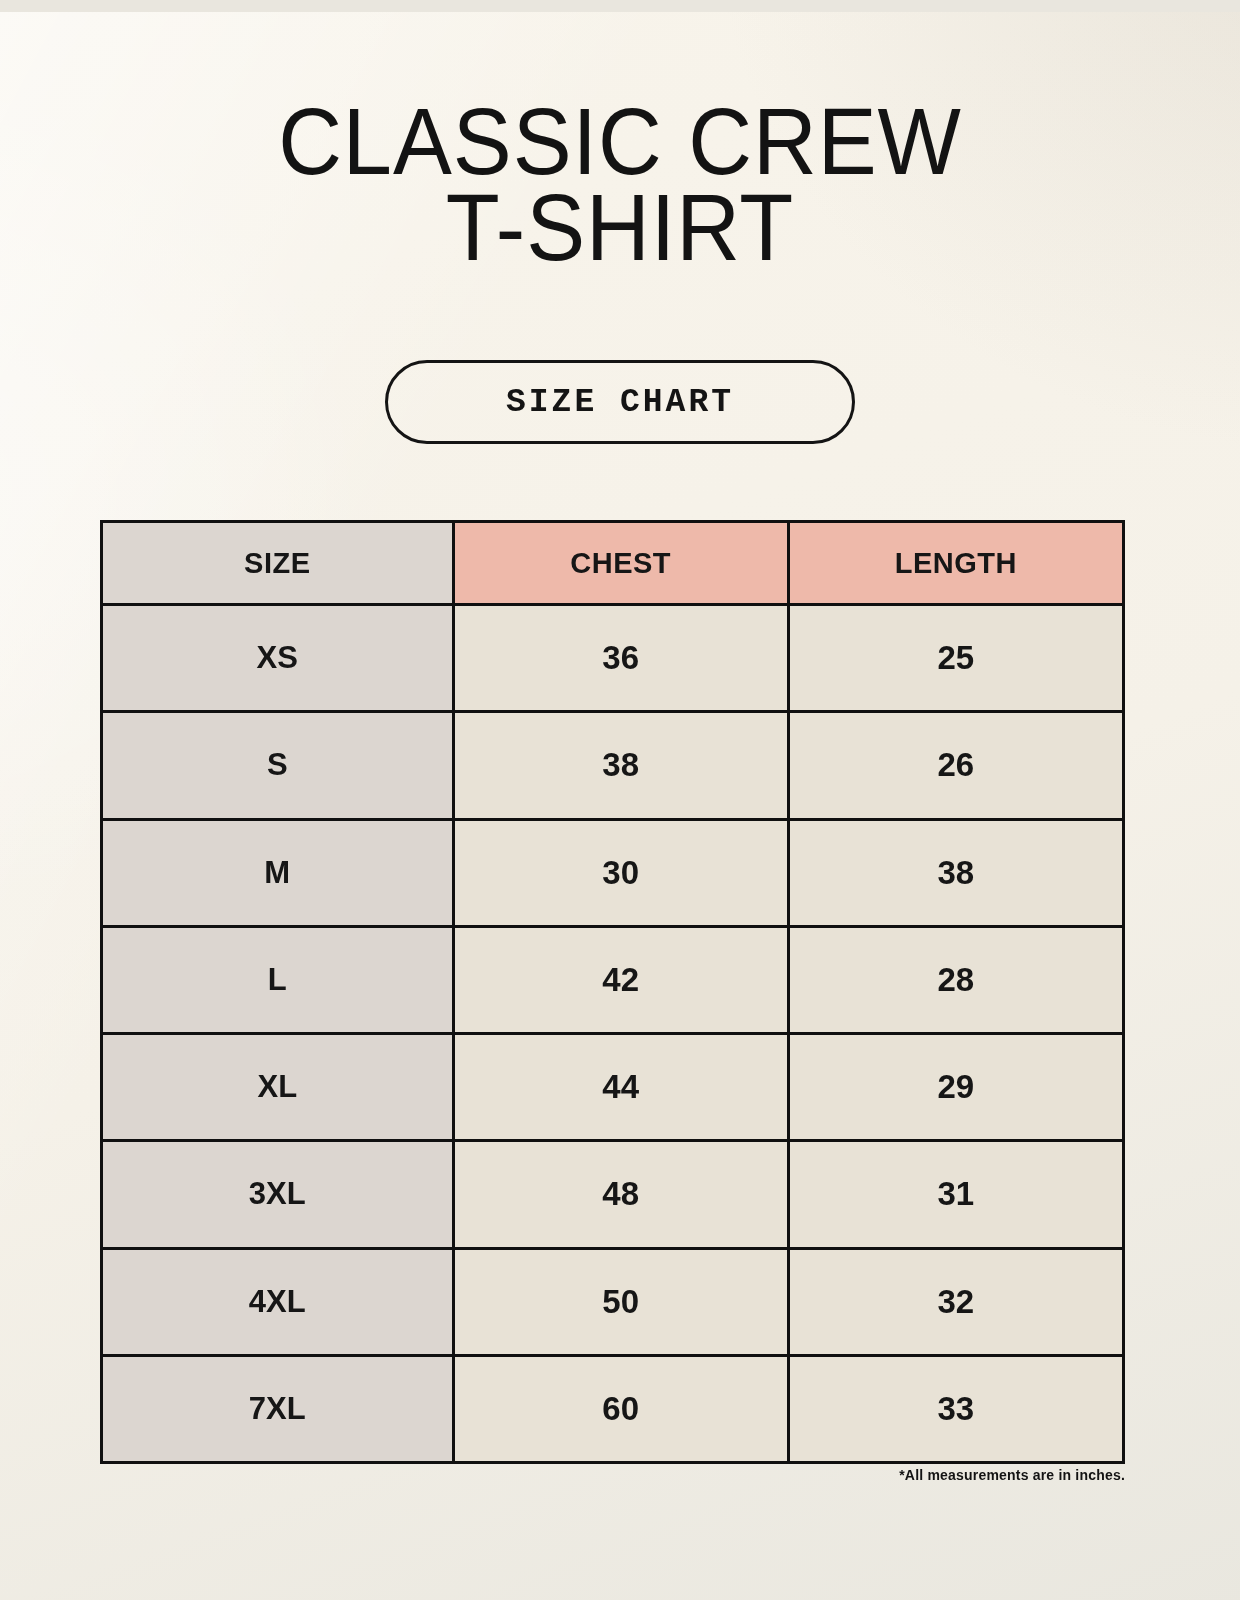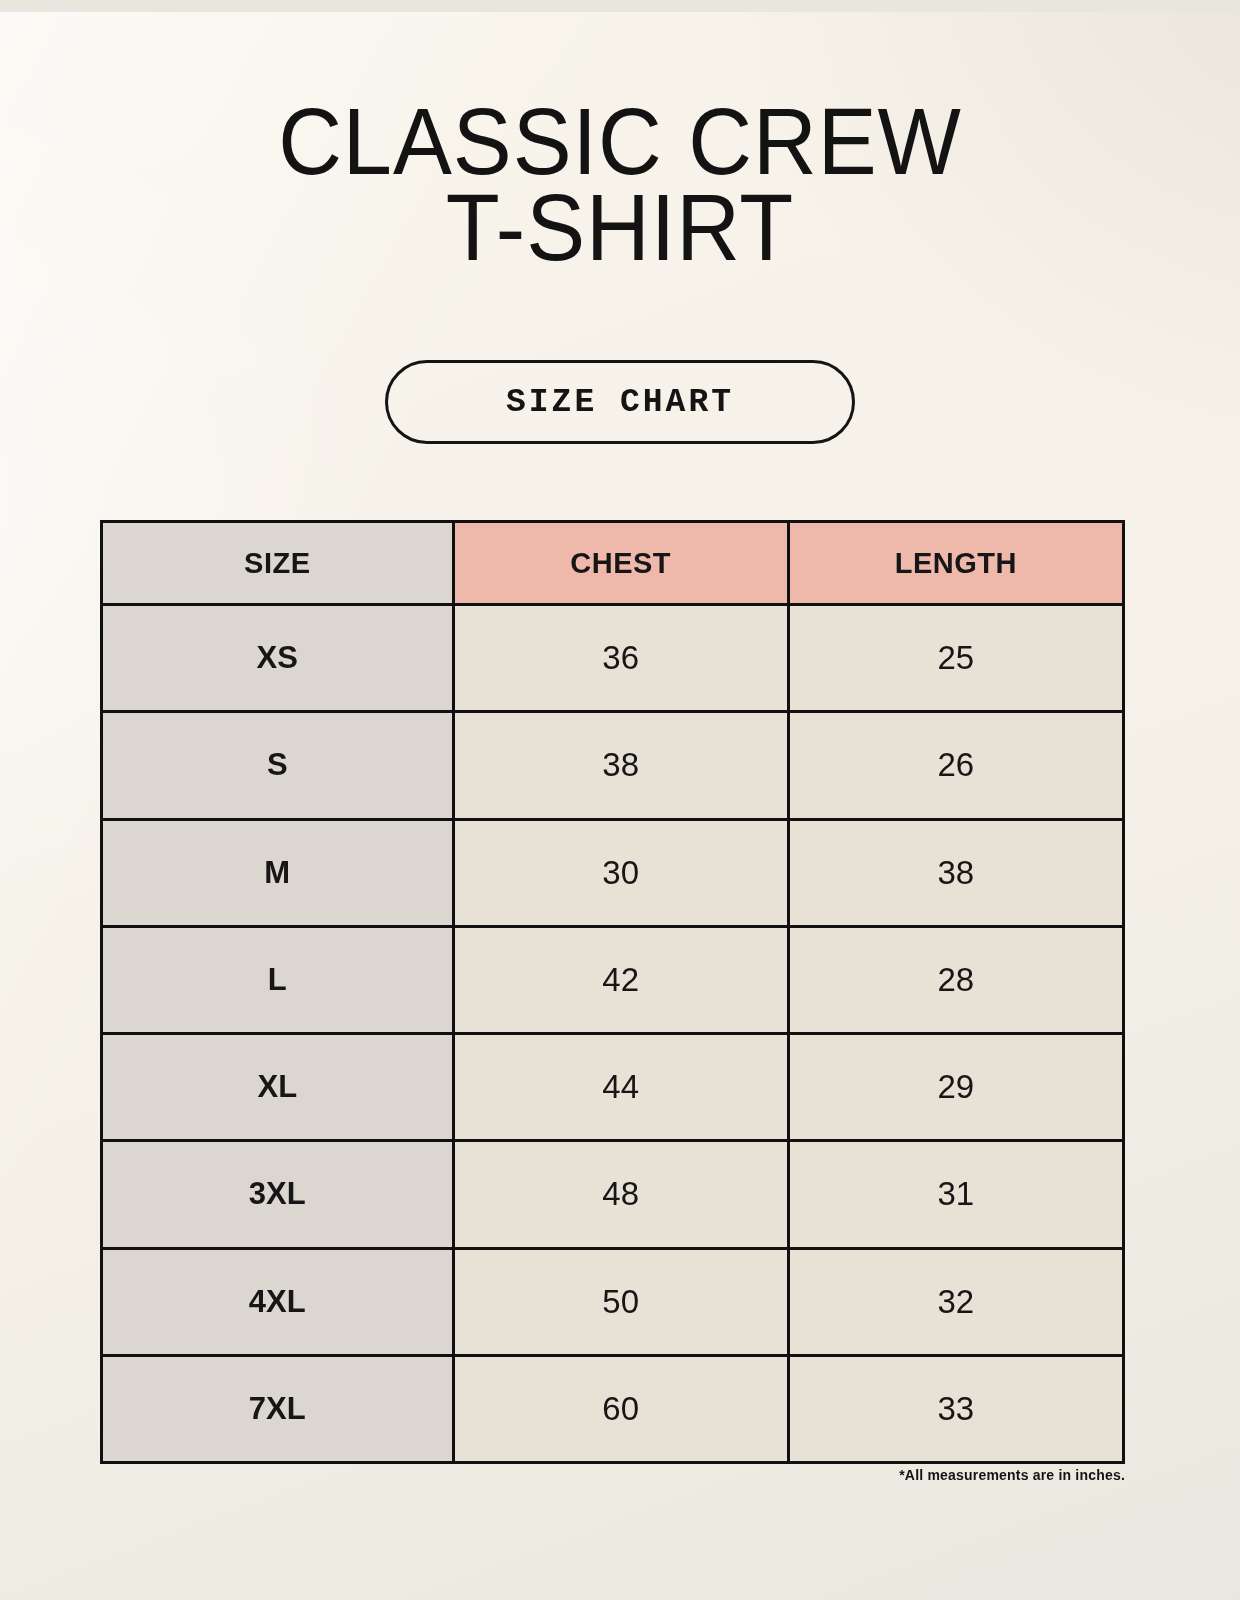--- a/index.html
+++ b/index.html
@@ -71,21 +71,21 @@
   }
   .size-table th, .size-table td {
     border: 3px solid #101010;
     text-align: center;
     vertical-align: middle;
     padding: 0;
   }
   .size-table thead th { height: 80px; font-size: 29px; font-weight: 700; letter-spacing: 0.5px; }
   .size-table thead th.col-size { background: #dcd6d0; }
   .size-table thead th.col-accent { background: #eeb9aa; }
-  .size-table tbody td { font-size: 33px; font-weight: 400; background: #e8e2d6; }
+  .size-table tbody td { font-size: 33px; font-weight: 700; background: #e8e2d6; }
   .size-table tbody td:first-child { background: #dcd6d0; font-weight: 700; font-size: 31px; text-align: center; }
 
   .footnote {
     position: absolute;
     top: 1455px;
     right: 115px;
     font-size: 14px;
     font-weight: 700;
     letter-spacing: 0.2px;
     color: #131313;

